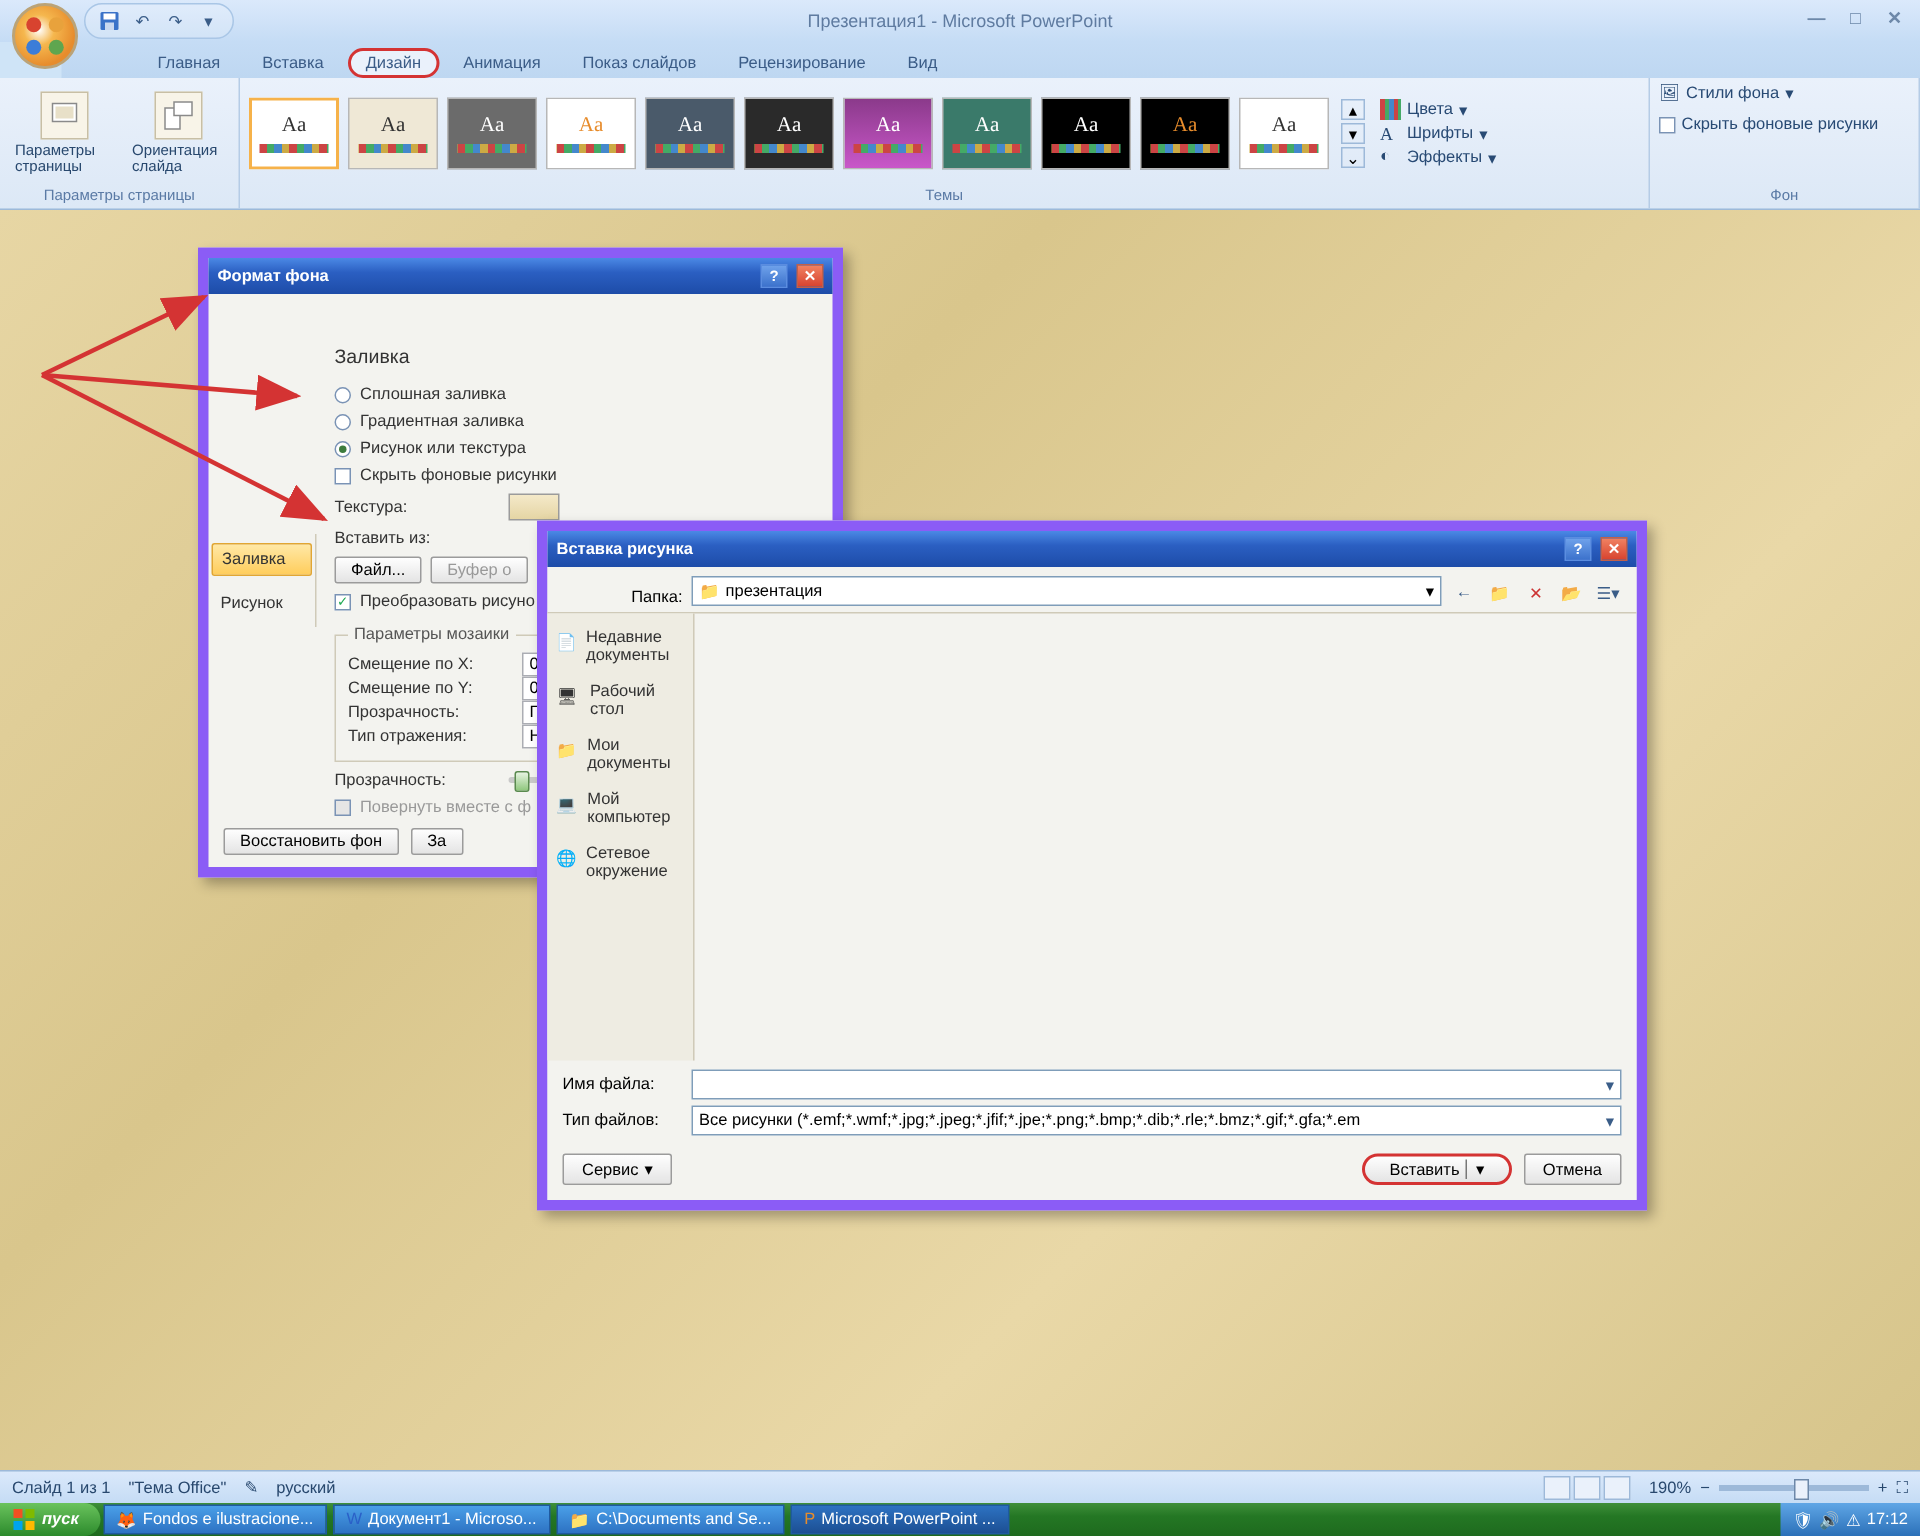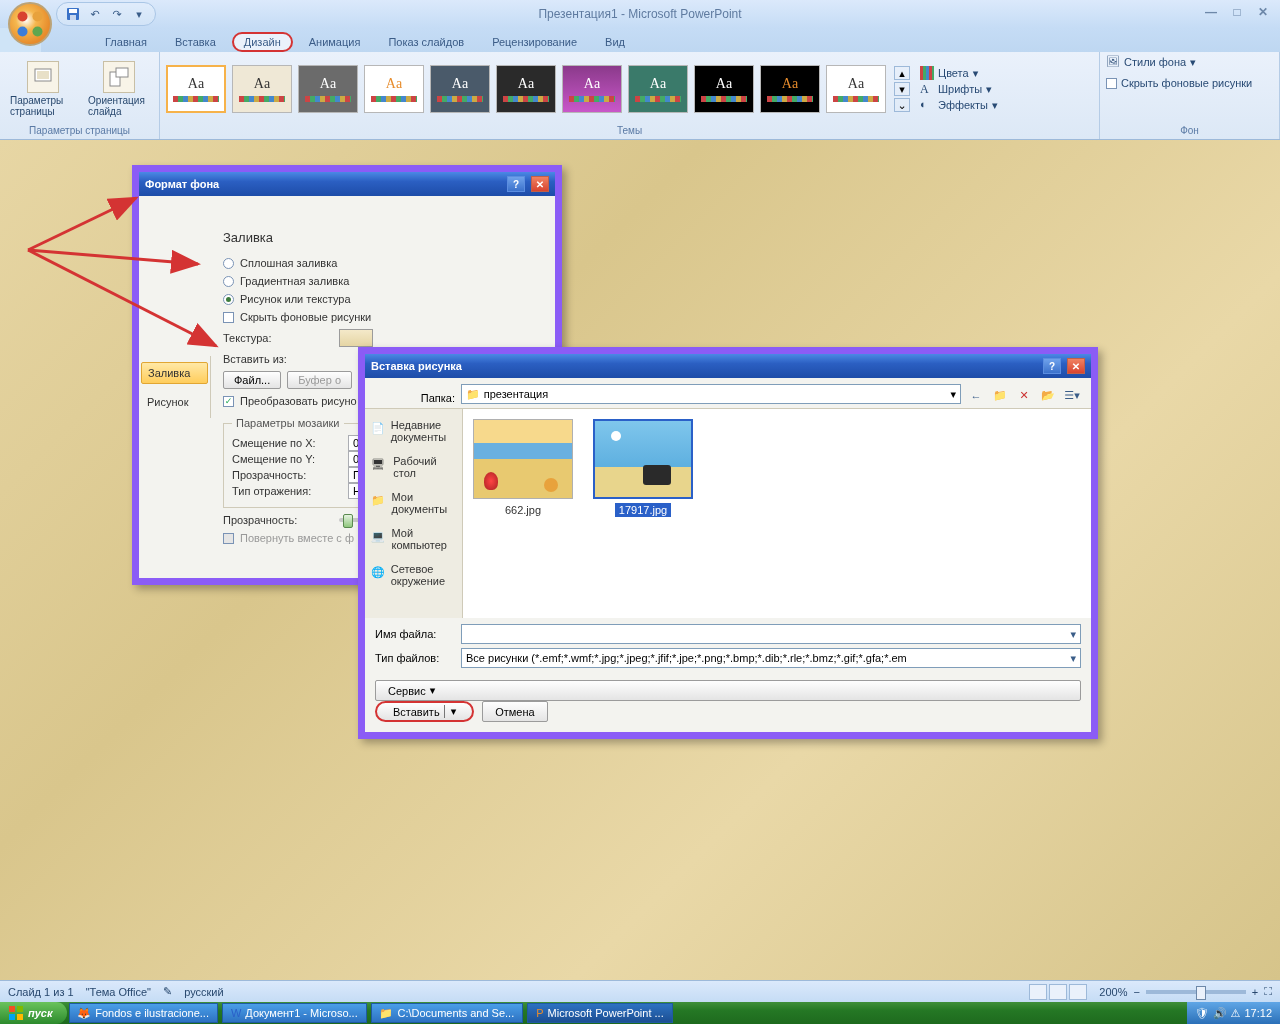--- a/index.html
+++ b/index.html
@@ -66,41 +66,41 @@
 .slider{width:120px;height:4px;background:#c9c9c9;border-radius:2px;position:relative;}
 .slider::after{content:"";position:absolute;left:4px;top:-4px;width:8px;height:12px;background:linear-gradient(#e6f3e1,#8fc77d);border:1px solid #5a8a4f;border-radius:2px;}
 .fmt-footer{position:absolute;bottom:8px;left:10px;right:10px;display:flex;gap:8px;}
 fieldset.mosaic{border:1px solid #cfcab8;padding:6px 8px 8px;margin-top:4px;}
 fieldset.mosaic legend{font-size:11px;color:#555;padding:0 4px;}
 
 
 .arrow{position:absolute;pointer-events:none;z-index:60;}
 
 
-#dlg-insert { left: 358px; top: 347px; width: 740px; height: 392px; z-index: 80; }
+#dlg-insert { left: 358px; top: 347px; width: 740px; height: 460px; z-index: 80; }
 .ins-body{height:calc(100% - 24px);display:flex;flex-direction:column;background:#f3f3ef;}
 .ins-toolbar{height:30px;display:flex;align-items:flex-end;gap:6px;padding:4px 10px;}
 .folder-combo{flex:1;display:flex;align-items:center;border:1px solid #7f9db9;background:#fff;height:20px;padding:0 4px;gap:4px;}
 .tool-ic{width:18px;height:18px;display:inline-flex;align-items:center;justify-content:center;color:#3a5d88;border:1px solid transparent;}
 .ins-main{flex:1;display:flex;border-top:1px solid #cfcab8;}
 .places{width:98px;background:#eeece2;border-right:1px solid #cfcab8;padding:4px 2px;display:flex;flex-direction:column;}
 .place{display:flex;align-items:center;gap:6px;padding:6px 4px;font-size:11px;color:#333;}
 .place .pic{width:18px;height:18px;}
 .filepane{flex:1;background:#fff;padding:10px;display:flex;align-items:flex-start;gap:20px;}
 .thumb{display:flex;flex-direction:column;align-items:center;gap:4px;}
 .thumb .img{width:100px;height:80px;border:1px solid #b0b0b0;}
 .thumb.sel .img{border:2px solid #2a60c8;}
 .thumb .cap{font-size:11px;color:#333;padding:1px 4px;}
 .thumb.sel .cap{background:#2a60c8;color:#fff;}
 .ins-bottom{padding:6px 10px;display:flex;flex-direction:column;gap:4px;}
 .bottom-row{display:flex;align-items:center;gap:6px;}
 .bottom-row label{width:80px;font-size:11px;}
 .combo{flex:1;border:1px solid #7f9db9;background:#fff;height:20px;display:flex;align-items:center;padding:0 4px;font-size:11px;}
 .combo .dd{margin-left:auto;color:#3a5d88;}
-.ins-actions{display:flex;padding:6px 10px 10px;flex-direction:column;}
+.ins-actions{display:flex;justify-content:space-between;padding:6px 10px 10px;}
 .actbtn{border:1px solid #9b9b9b;background:linear-gradient(#fefefe,#e4e4e4);padding:3px 12px;font-size:11px;border-radius:2px;display:inline-flex;align-items:center;gap:4px;}
 .actbtn.highlight{border:2px solid #d43333;border-radius:12px;padding:2px 16px;}
 
 
 .statusbar{position:absolute;left:0;right:0;bottom:22px;height:22px;background:linear-gradient(#dbe9fb,#c5dcf5);border-top:1px solid #9db9d9;display:flex;align-items:center;padding:0 8px;color:#28486e;font-size:11px;gap:12px;}
 .statusbar .spacer{flex:1;}
 .view-btns{display:flex;gap:2px;}
 .view-btns span{width:18px;height:16px;border:1px solid #9db9d9;background:#eaf1fb;display:inline-flex;}
 .zoom{display:flex;align-items:center;gap:6px;}
 .zoom-track{width:100px;height:4px;background:#9db9d9;position:relative;}
@@ -319,20 +319,24 @@
       <div class="field-row">
           <label>Прозрачность:</label>
           <div class="slider"></div>
         </div>
       <div class="check-row">
           <span class="chk" style="background:#e5e5e5;"></span>
           <span style="color:#999;">Повернуть вместе с ф</span>
         </div>
     </div>
   </div>
+  <div class="fmt-footer">
+    <button class="std-btn">Восстановить фон</button>
+    <button class="std-btn">За</button>
+  </div>
 </div>
 
 <svg class="arrow" style="left:0;top:140px;width:360px;height:260px;" viewBox="0 0 360 260">
   <defs>
       <marker id="ah" markerWidth="10" markerHeight="8" refX="9" refY="4" orient="auto">
         <polygon points="0 0, 10 4, 0 8" fill="#d43333"></polygon>
       </marker>
     </defs>
   <line x1="28" y1="110" x2="136" y2="58" stroke="#d43333" stroke-width="3" marker-end="url(#ah)"></line>
   <line x1="28" y1="110" x2="198" y2="124" stroke="#d43333" stroke-width="3" marker-end="url(#ah)"></line>
@@ -376,36 +380,20 @@
           </div>
         <div class="place">
             <span class="pic">💻</span>
             <span>Мой компьютер</span>
           </div>
         <div class="place">
             <span class="pic">🌐</span>
             <span>Сетевое окружение</span>
           </div>
       </div>
-      <div class="filepane">
-        <div class="thumb">
-          <div class="img" style="background:linear-gradient(#f7d98c 30%,#6ab0e0 30%,#6ab0e0 50%,#e8c970 50%);position:relative;">
-            <div style="position:absolute;bottom:8px;left:10px;width:14px;height:18px;background:radial-gradient(#f44,#a22);border-radius:50% 50% 40% 40%;"></div>
-            <div style="position:absolute;bottom:6px;right:14px;width:14px;height:14px;background:#e8a23c;border-radius:50%;"></div>
-          </div>
-          <div class="cap">662.jpg</div>
-        </div>
-        <div class="thumb sel">
-          <div class="img" style="background:linear-gradient(#7fc6ec,#5eb0e0 60%,#e8d58c 60%);position:relative;">
-            <div style="position:absolute;bottom:12px;right:20px;width:28px;height:20px;background:#2a2a2a;border-radius:3px;"></div>
-            <div style="position:absolute;top:10px;left:16px;width:10px;height:10px;background:#fff;border-radius:50%;"></div>
-          </div>
-          <div class="cap">17917.jpg</div>
-        </div>
-      </div>
     </div>
     <div class="ins-bottom">
       <div class="bottom-row">
         <label>Имя файла:</label>
         <div class="combo">
             <span></span>
             <span class="dd">▾</span>
           </div>
       </div>
       <div class="bottom-row">
@@ -434,21 +422,21 @@
   <span>"Тема Office"</span>
   <span>✎</span>
   <span>русский</span>
   <span class="spacer"></span>
   <div class="view-btns">
     <span></span>
     <span></span>
     <span></span>
   </div>
   <div class="zoom">
-    <span>200%</span>
+    <span>190%</span>
     <span>−</span>
     <div class="zoom-track"></div>
     <span>+</span>
     <span>⛶</span>
   </div>
 </div>
 
 <div class="taskbar">
   <div class="start">
     <svg width="16" height="16" viewBox="0 0 16 16">

